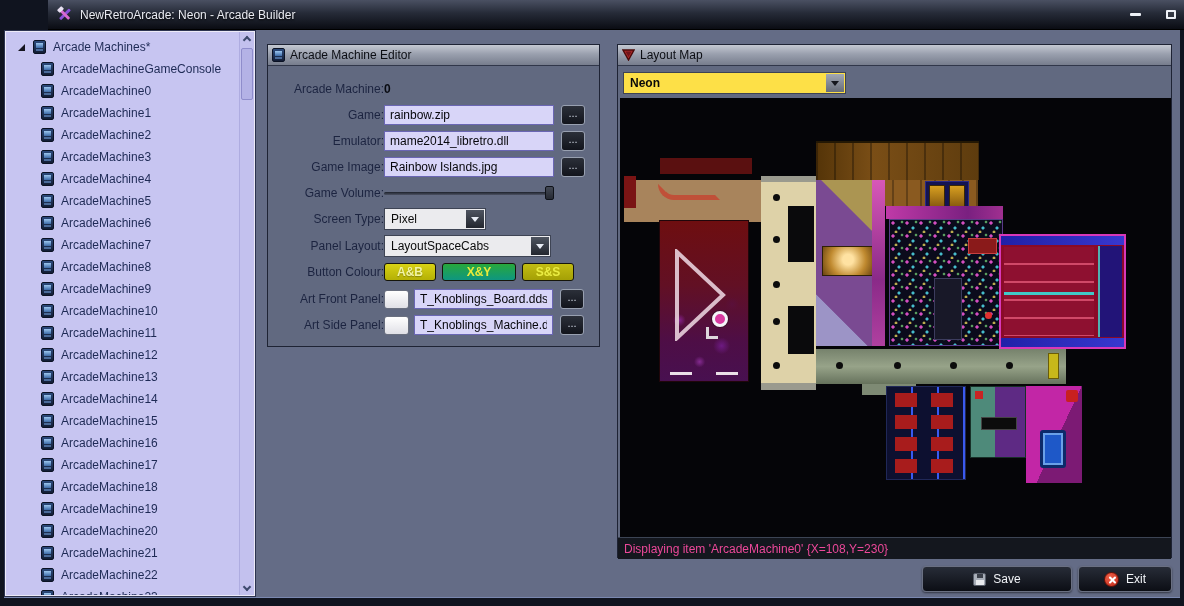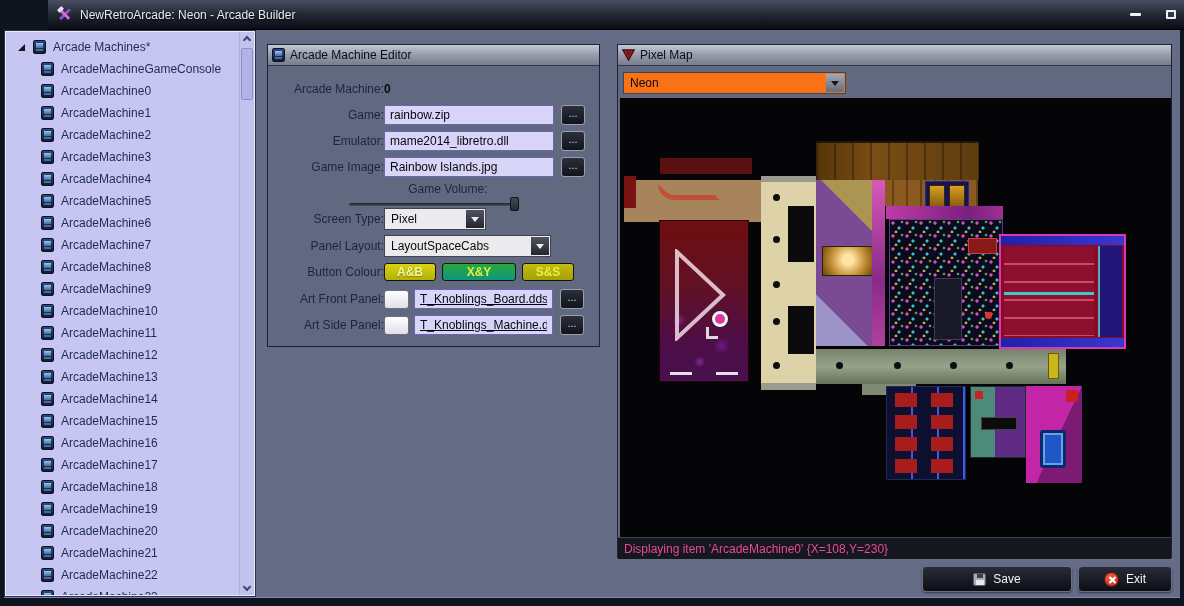--- a/index.html
+++ b/index.html
@@ -46,32 +46,32 @@
     border-bottom:1px solid #31374a;display:flex;align-items:center;padding-left:4px;
     font-size:12px;color:#0c0e14;}
   .phdr .ph-title{margin-left:5px;}
 
   
   .row{position:absolute;left:8px;right:8px;height:22px;display:flex;align-items:center;}
   .lbl{width:108px;text-align:right;margin-right:0;font-size:12px;color:#1c2440;flex:0 0 auto;}
   .val0{font-size:12px;font-weight:bold;color:#090b12;}
   .tinput{height:20px;background:#d8d5f8;border:1px solid #6a66b4;font-size:12px;color:#06060a;padding:0 5px;outline:none;}
   .w170{width:170px;}
-  .w139{width:139px;margin-left:5px;text-decoration:underline;}
+  .w139{width:139px;margin-left:5px;}
   .browse{width:24px;height:20px;margin-left:7px;background:linear-gradient(180deg,#2b2f39,#12141c);
     border:1px solid #98a0b0;border-radius:3px;color:#cfd6e2;font-size:11px;line-height:10px;
     display:flex;align-items:center;justify-content:center;cursor:pointer;padding-bottom:4px;}
   .swatch{width:25px;height:19px;background:linear-gradient(180deg,#ffffff,#e0e0e6);border:1px solid #6a7080;border-radius:3px;cursor:pointer;flex:0 0 auto;}
   .slider{position:relative;width:170px;height:16px;}
   .slider .track{position:absolute;left:0;right:0;top:7px;height:3px;background:linear-gradient(180deg,#1d212b,#4c5263);border-radius:2px;}
   .slider .thumb{position:absolute;right:0;top:1px;width:9px;height:14px;background:linear-gradient(180deg,#434955,#252932);border:1px solid #0e1118;border-radius:2px;cursor:pointer;}
   .dd{position:relative;height:22px;background:#ebebee;border:1px solid #3e4454;display:flex;align-items:center;font-size:12px;color:#0a0a0a;padding-left:6px;cursor:pointer;}
   .dd .arrow{position:absolute;right:1px;top:1px;bottom:1px;width:18px;background:linear-gradient(180deg,#4e5460,#23262e);display:flex;align-items:center;justify-content:center;}
   .dd .arrow::before{content:"";border-left:4px solid transparent;border-right:4px solid transparent;border-top:5px solid #e8ecf4;}
-  .dd.lav{background:#f97316;}
+  .dd.lav{background:#fde047;font-weight:bold;}
   .dd.lav .arrow{background:linear-gradient(180deg,#a2a8b4,#666c78);}
   .dd.lav .arrow::before{border-top-color:#14161c;}
   .w102{width:102px;} .w167{width:167px;} .w223{width:223px;}
   .cbtn{height:18px;border:1px solid #15150a;border-radius:3px;font-size:12px;font-weight:bold;
     display:flex;align-items:center;justify-content:center;cursor:pointer;margin-right:6px;}
   .ab{width:52px;background:linear-gradient(180deg,#d8d214 0%,#b4b006 100%);color:#f2f4a2;text-shadow:0 1px 1px #88860a;}
   .xy{width:74px;background:linear-gradient(180deg,#28a83c,#0e9680);color:#eaea3a;}
   .ss{width:52px;background:linear-gradient(180deg,#c2bc12,#a4a006);color:#eaec42;}
 
   
@@ -347,21 +347,21 @@
         <input class="tinput w170" value="mame2014_libretro.dll" style="">
         <span class="browse">...</span>
       </div>
 
       <div class="row" style="top:111px;">
         <span class="lbl">Game Image:</span>
         <input class="tinput w170" value="Rainbow Islands.jpg" style="">
         <span class="browse">...</span>
       </div>
 
-      <div class="row" style="top:137px;flex-direction:column;">
+      <div class="row" style="top:137px;">
         <span class="lbl">Game Volume:</span>
         <span class="slider">
           <span class="track"></span>
           <span class="thumb"></span>
         </span>
       </div>
 
       <div class="row" style="top:163px;">
         <span class="lbl">Screen Type:</span>
         <span class="dd w102">
@@ -399,21 +399,21 @@
         <span class="browse">...</span>
       </div>
     </div>
 
     <div class="panel" style="left:613px;top:14px;width:555px;height:514px;">
       <div class="phdr">
         <svg width="13" height="12" viewBox="0 0 13 12">
           <polygon points="1,1 12,1 6.5,11" fill="#b02828" stroke="#4a0a0a" stroke-width="1.4"></polygon>
           <polygon points="3.5,2.5 9.5,2.5 6.5,8" fill="#70141a"></polygon>
         </svg>
-        <span class="ph-title">Pixel Map</span>
+        <span class="ph-title">Layout Map</span>
       </div>
 
       <span class="dd lav w223 map-bar">
         <span>Neon</span>
         <span class="arrow"></span>
       </span>
 
       <div class="map-canvas">
         <div class="m" id="rm-woodtop"></div>
         <div class="m" id="rm-wood2"></div>

